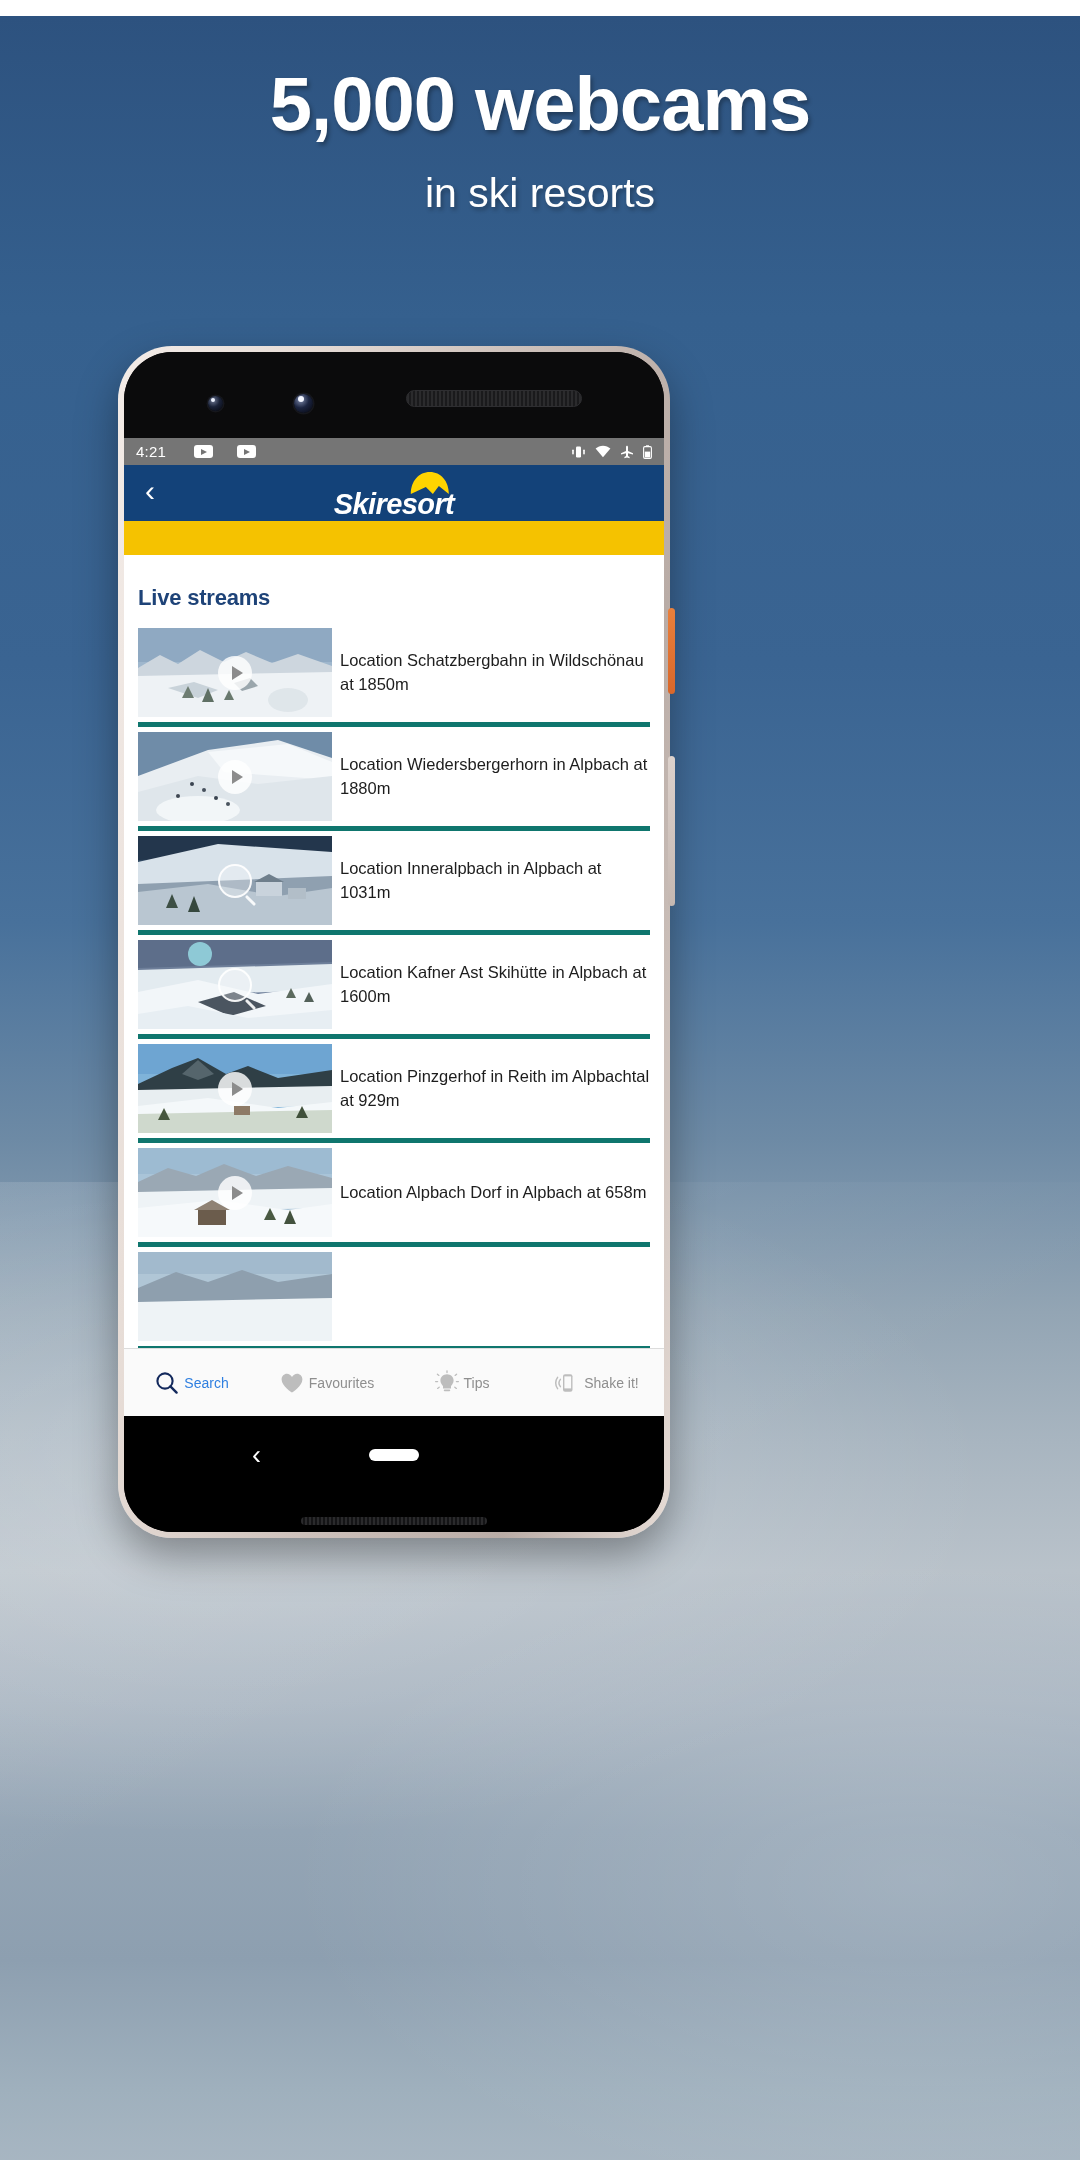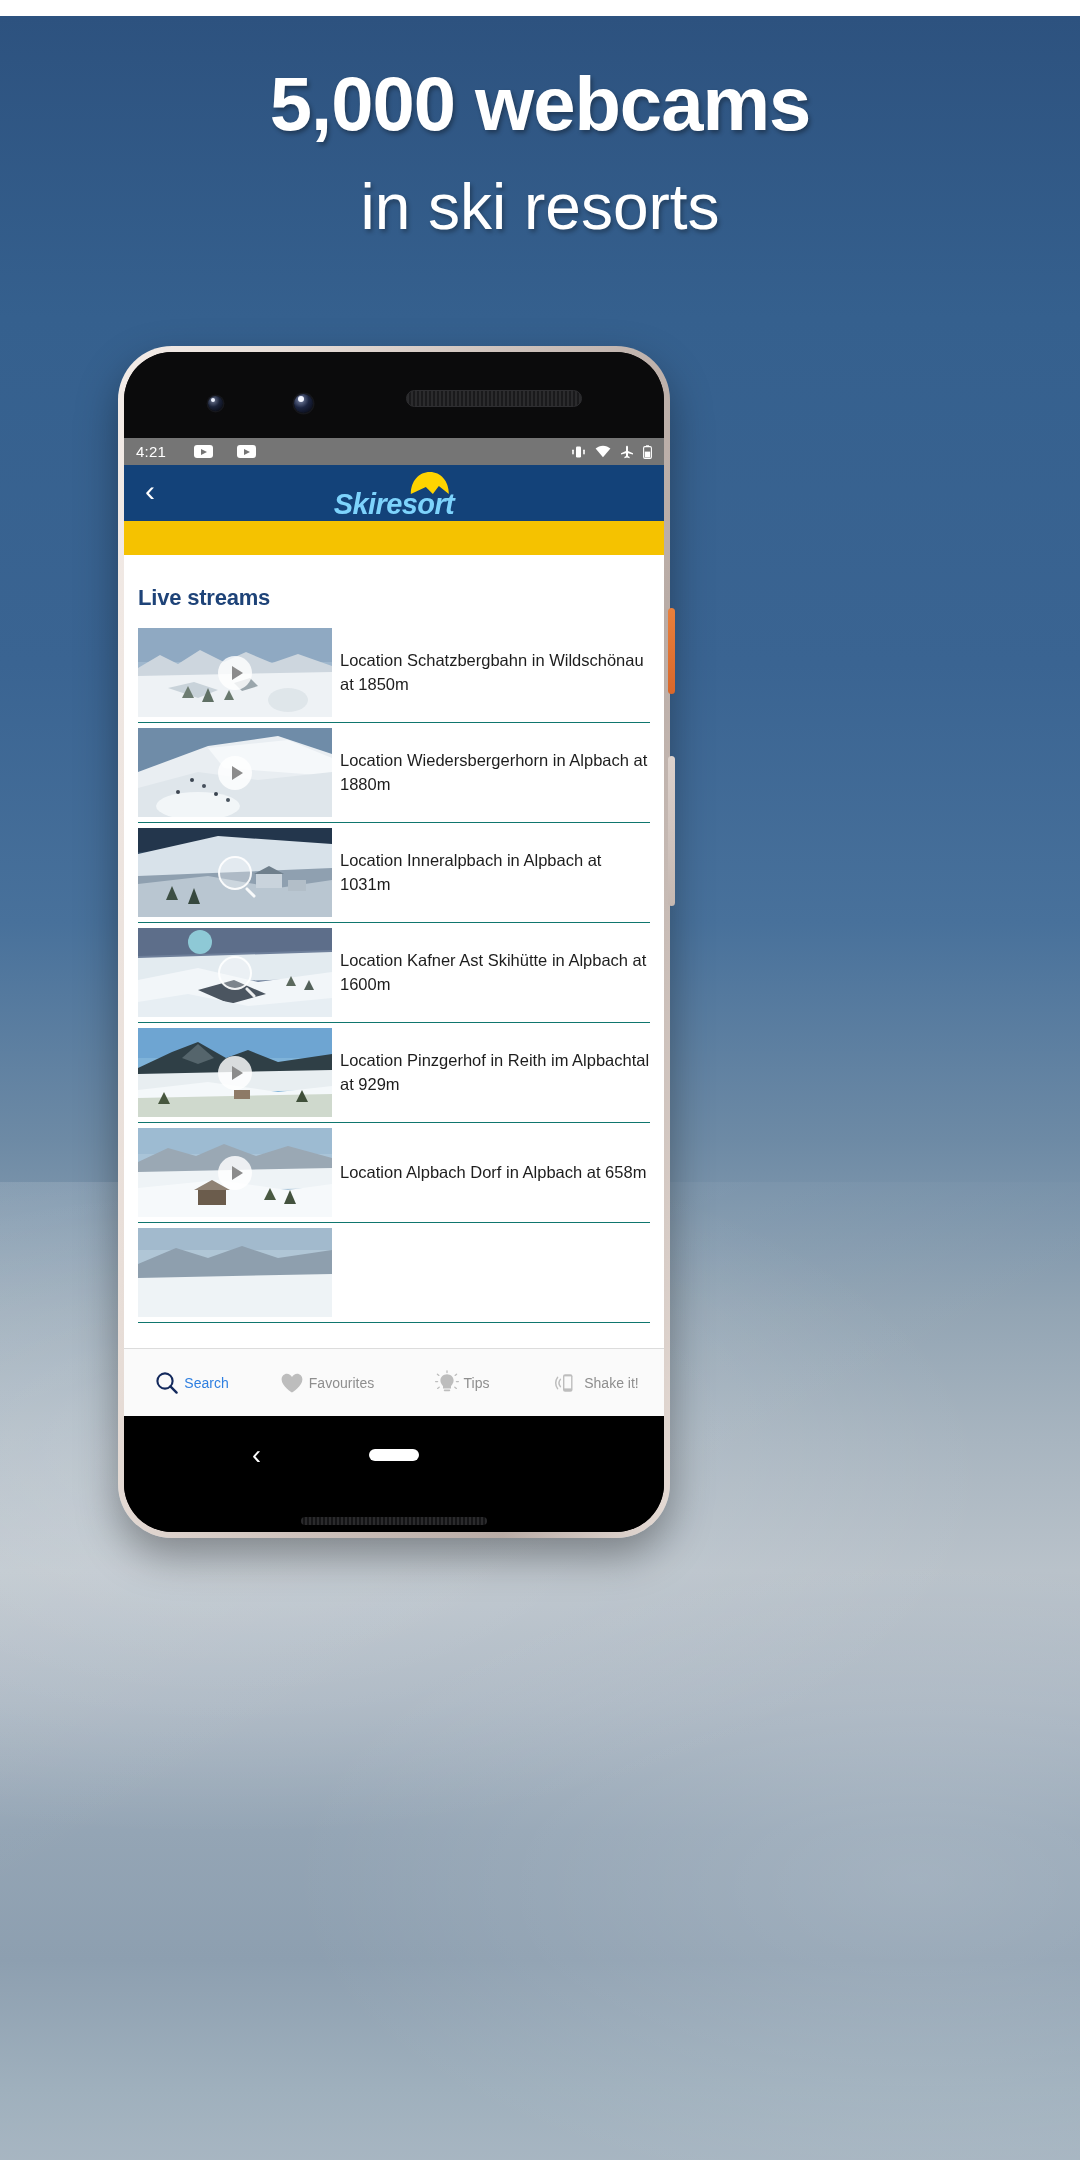--- a/index.html
+++ b/index.html
@@ -55,21 +55,21 @@
   .promo-headline {
     font-size: 76px;
     font-weight: bold;
     color: #ffffff;
     letter-spacing: -1px;
     line-height: 1.15;
     text-shadow: 2px 3px 4px rgba(0,0,0,0.33);
   }
   .promo-sub {
     margin-top: 22px;
-    font-size: 64px;
+    font-size: 41px;
     font-weight: normal;
     color: #ffffff;
     line-height: 1.2;
     text-shadow: 2px 3px 4px rgba(0,0,0,0.3);
   }
 
   
   .phone {
     position: absolute;
     left: 118px;
@@ -266,21 +266,21 @@
     position: absolute;
     left: 62%;
     top: -1px;
     width: 42px;
     height: 27px;
   }
   .logo-text {
     font-size: 29px;
     font-weight: bold;
     font-style: italic;
-    color: #7dd3fc;
+    color: #ffffff;
     letter-spacing: -0.6px;
     line-height: 1;
     margin-top: 19px;
   }
 
   
   .accent-band {
     flex: 0 0 auto;
     height: 34px;
     background: #f5c200;
@@ -298,21 +298,21 @@
     font-weight: bold;
     color: #1e4378;
     padding: 20px 0 12px 0;
     letter-spacing: -0.2px;
   }
 
   .stream-row {
     display: flex;
     align-items: center;
     gap: 0;
-    border-bottom: 1px solid #0f766e;
+    border-bottom: 5px solid #0f766e;
     padding: 5px 0;
   }
   .thumb {
     position: relative;
     flex: 0 0 auto;
     width: 194px;
     height: 89px;
     overflow: hidden;
     background: #b9c8d6;
   }

